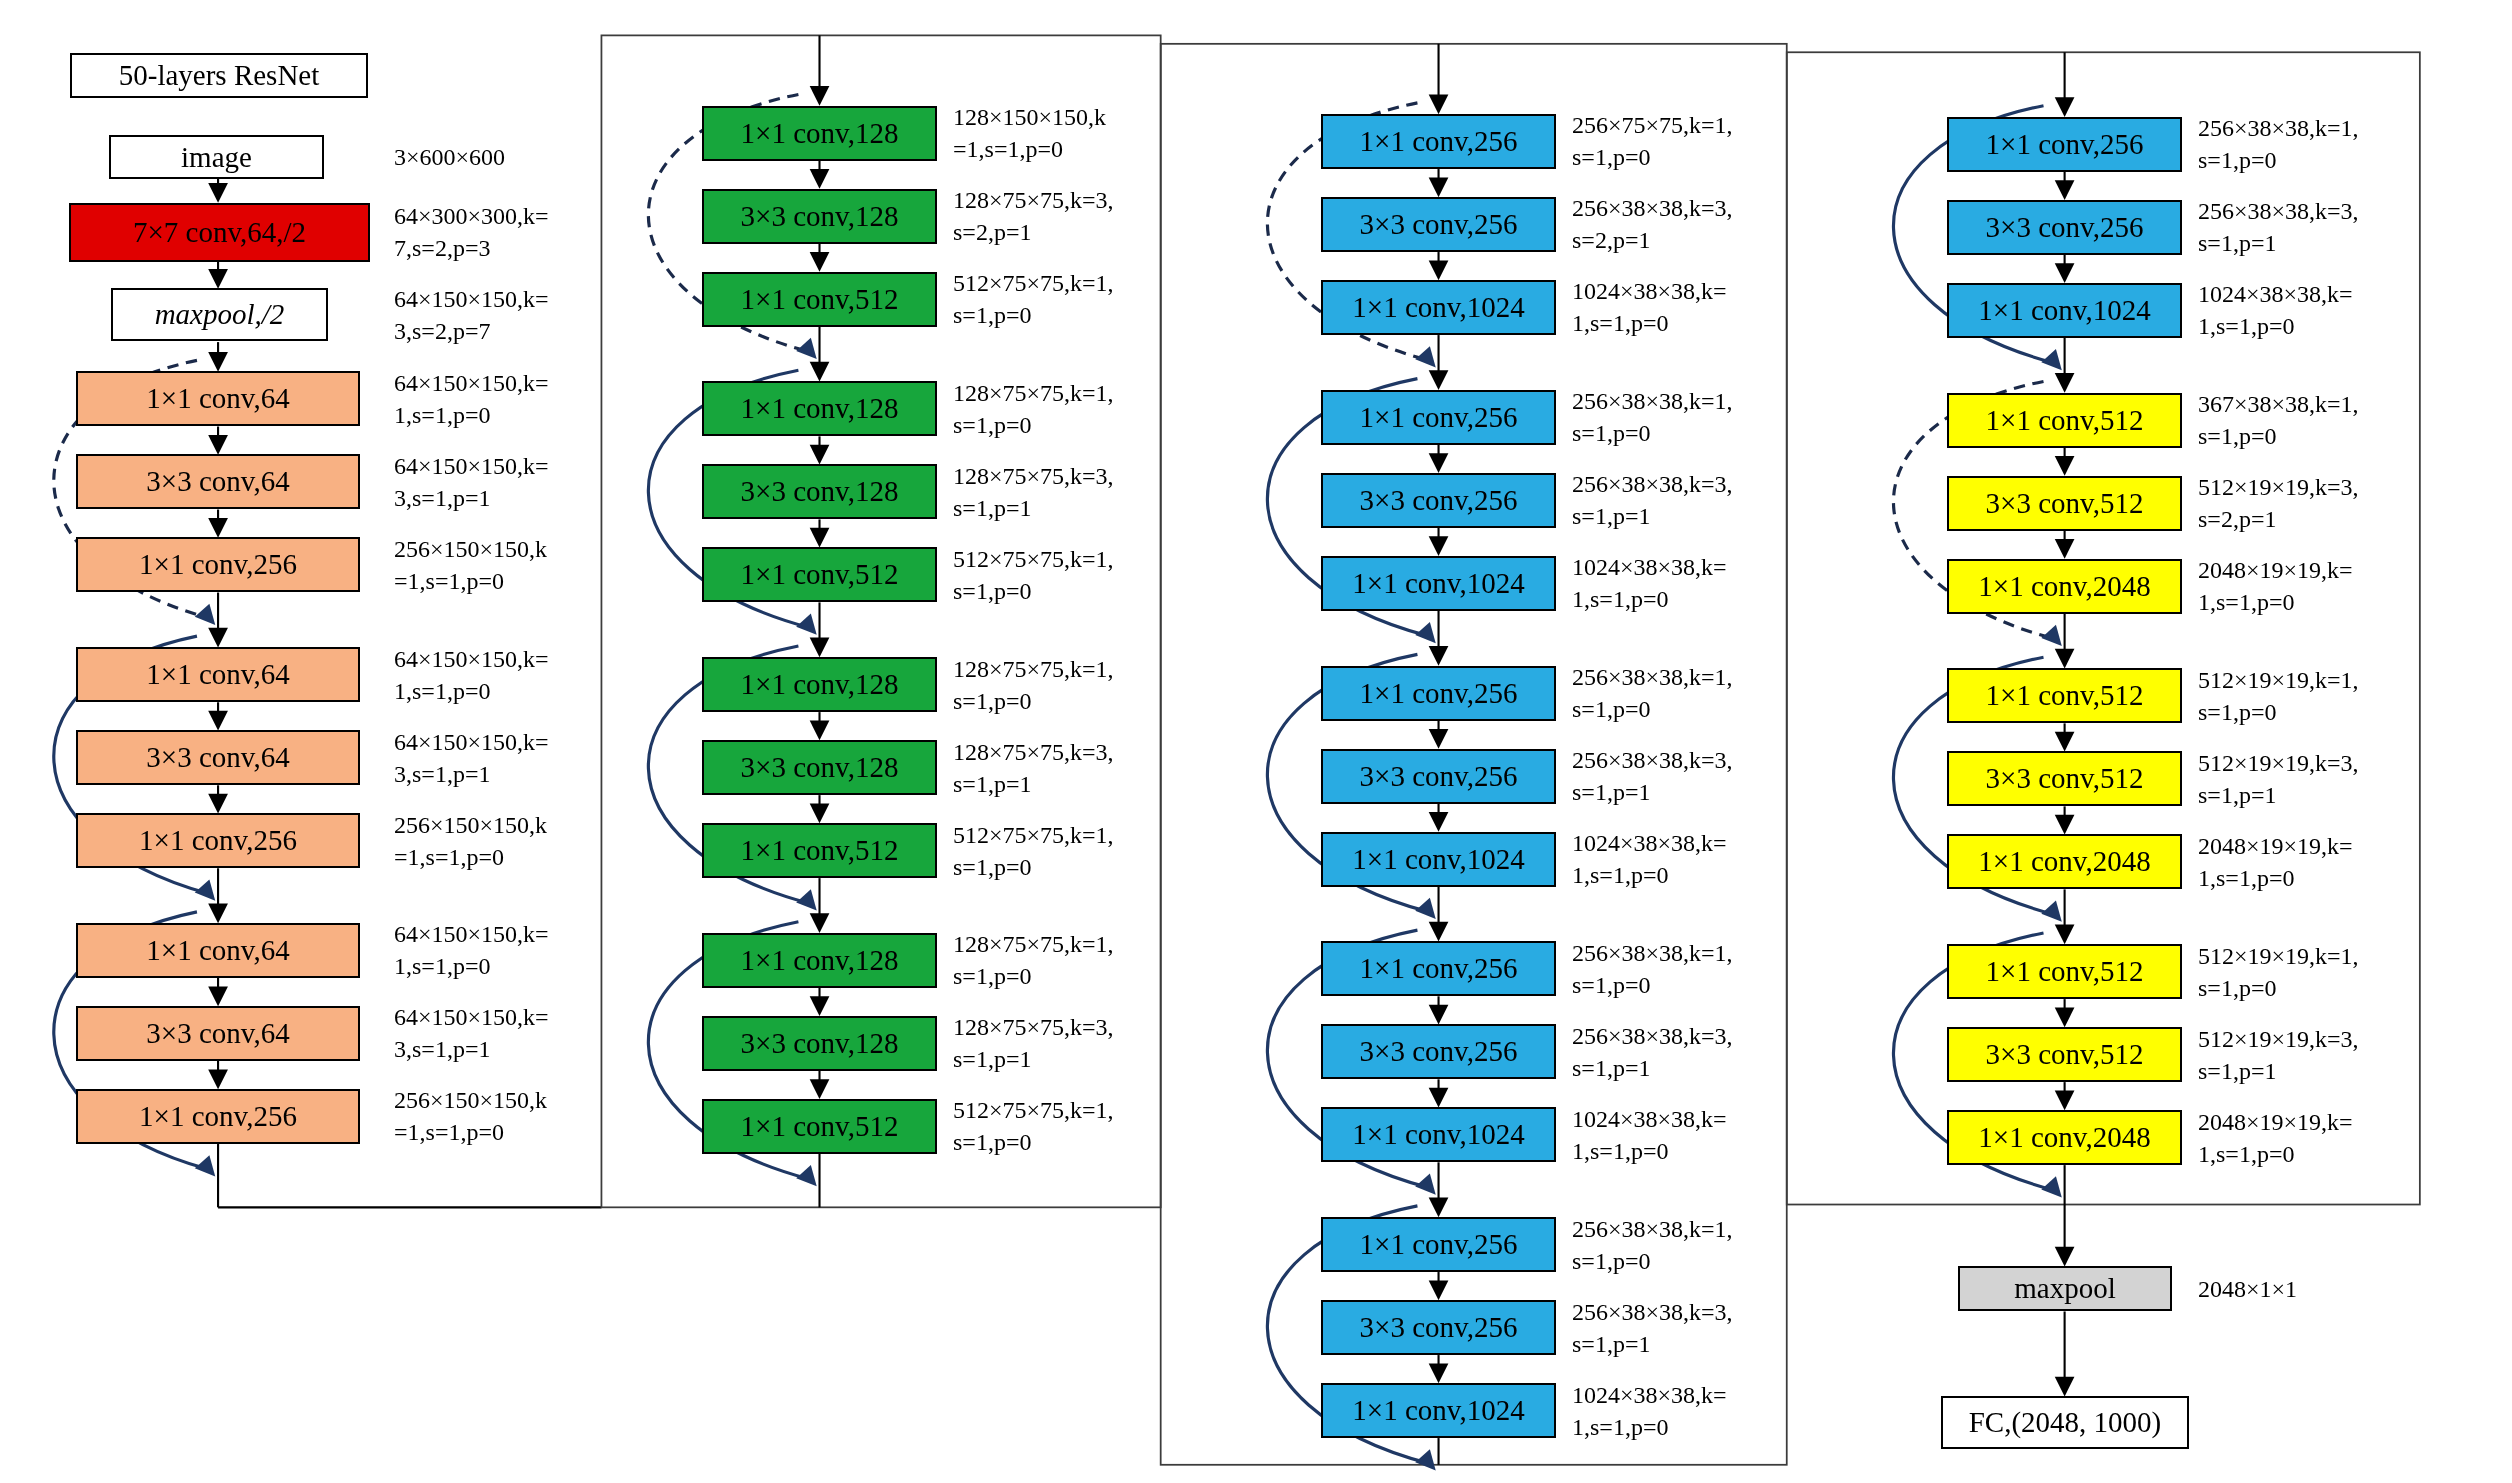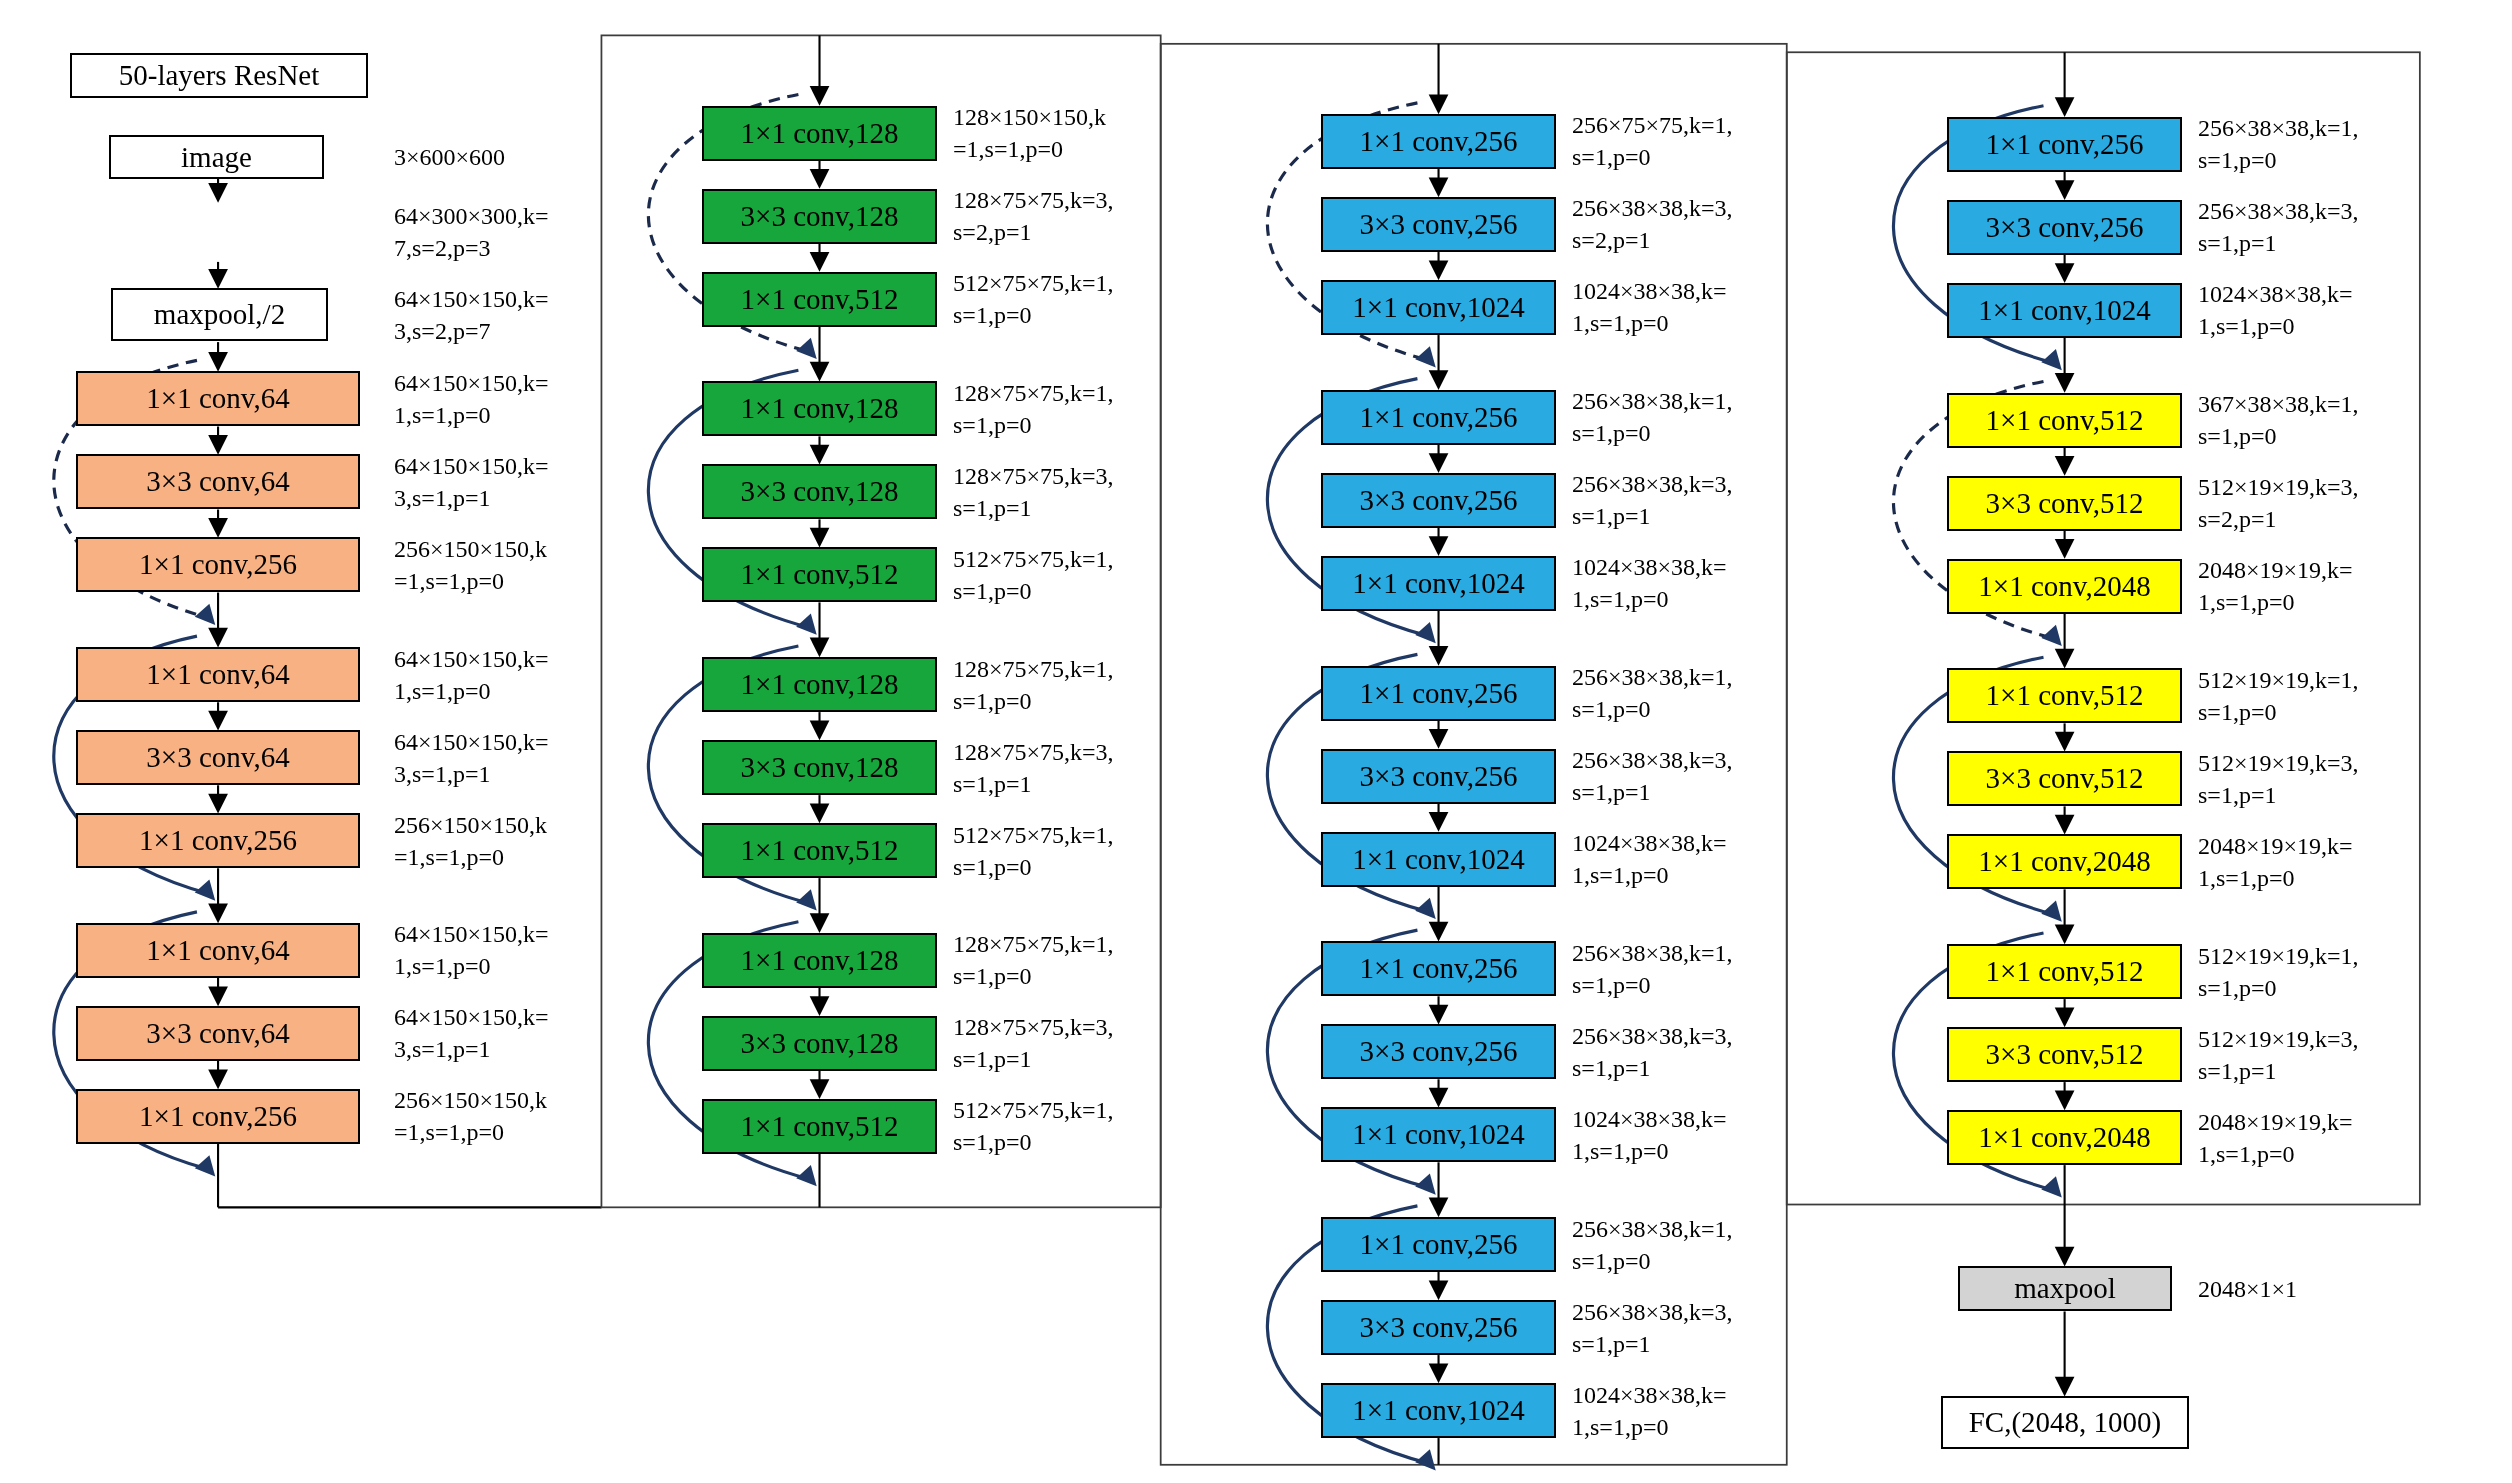--- a/index.html
+++ b/index.html
@@ -166,25 +166,26 @@
       <line x1="2935" y1="1656" x2="2935" y2="1792" class="flow"></line>
       <polygon points="0,0 -14,-28 14,-28" transform="translate(2935,1800) rotate(0)" class="ah"></polygon>
       <line x1="2935" y1="1864" x2="2935" y2="1977" class="flow"></line>
       <polygon points="0,0 -14,-28 14,-28" transform="translate(2935,1985) rotate(0)" class="ah"></polygon>
     </svg>
   <div class="box title-box">50-layers ResNet</div>
 <div class="box" style="left: 109px; top: 135px; width: 215px; height: 44px; background: rgb(255, 255, 255);">image</div>
     <div class="ann" style="left: 394px; top: 157px; width: 197px;">
       <span>3×600×600</span>
     </div>
+    <div class="box" style="left: 69px; top: 203px; width: 301px; height: 59px; background: rgb(224, 0, 0);">7×7 conv,64,/2</div>
     <div class="ann" style="left: 394px; top: 232px; width: 197px;">
       <span>64×300×300,k=</span>
       <span>7,s=2,p=3</span>
     </div>
-    <div class="box" style="left: 111px; top: 288px; width: 217px; height: 53px; background: rgb(255, 255, 255);">maxpool,/2</div>
+    <div class="box" style="left: 111px; top: 288px; width: 217px; height: 53px; background: rgb(255, 255, 255); font-style: italic;">maxpool,/2</div>
     <div class="ann" style="left: 394px; top: 315px; width: 197px;">
       <span>64×150×150,k=</span>
       <span>3,s=2,p=7</span>
     </div>
     <div class="box" style="left: 76px; top: 371px; width: 284px; height: 55px; background: rgb(248, 177, 131);">1×1 conv,64</div>
     <div class="ann" style="left: 394px; top: 399px; width: 197px;">
       <span>64×150×150,k=</span>
       <span>1,s=1,p=0</span>
     </div>
     <div class="box" style="left: 76px; top: 454px; width: 284px; height: 55px; background: rgb(248, 177, 131);">3×3 conv,64</div>

